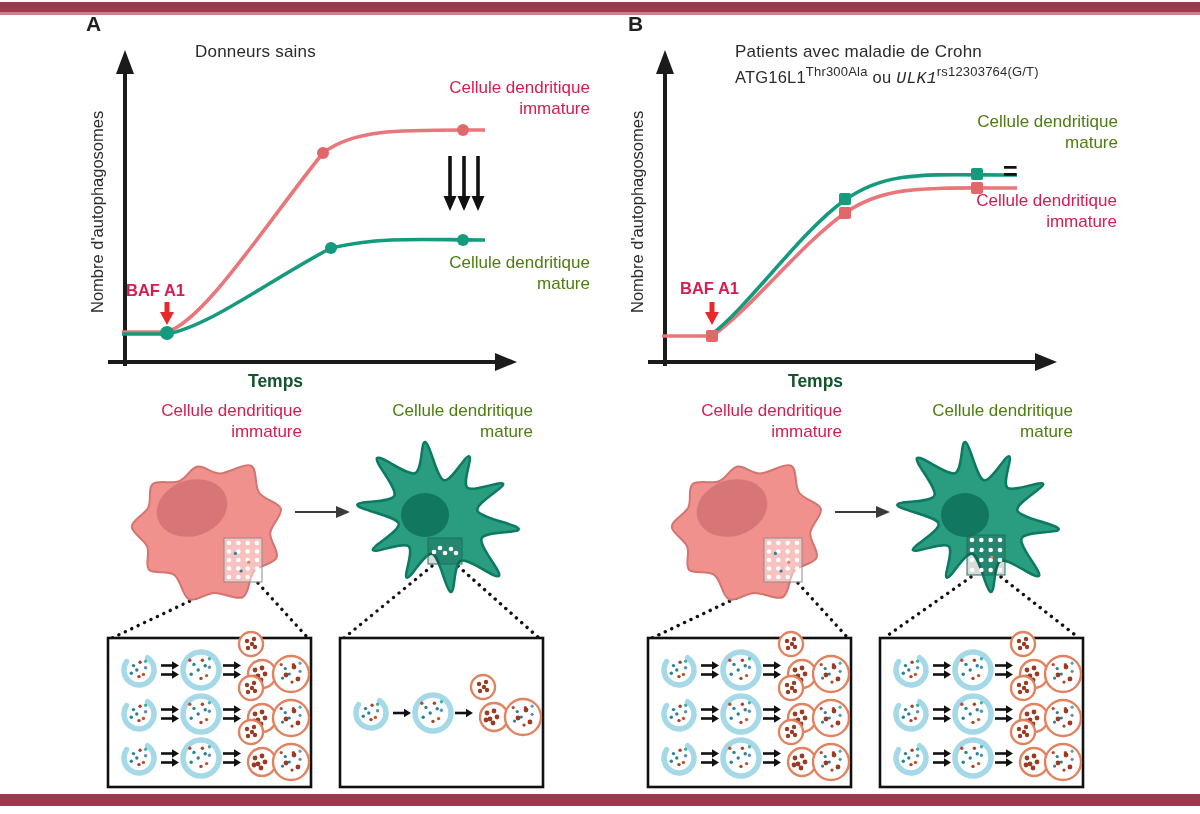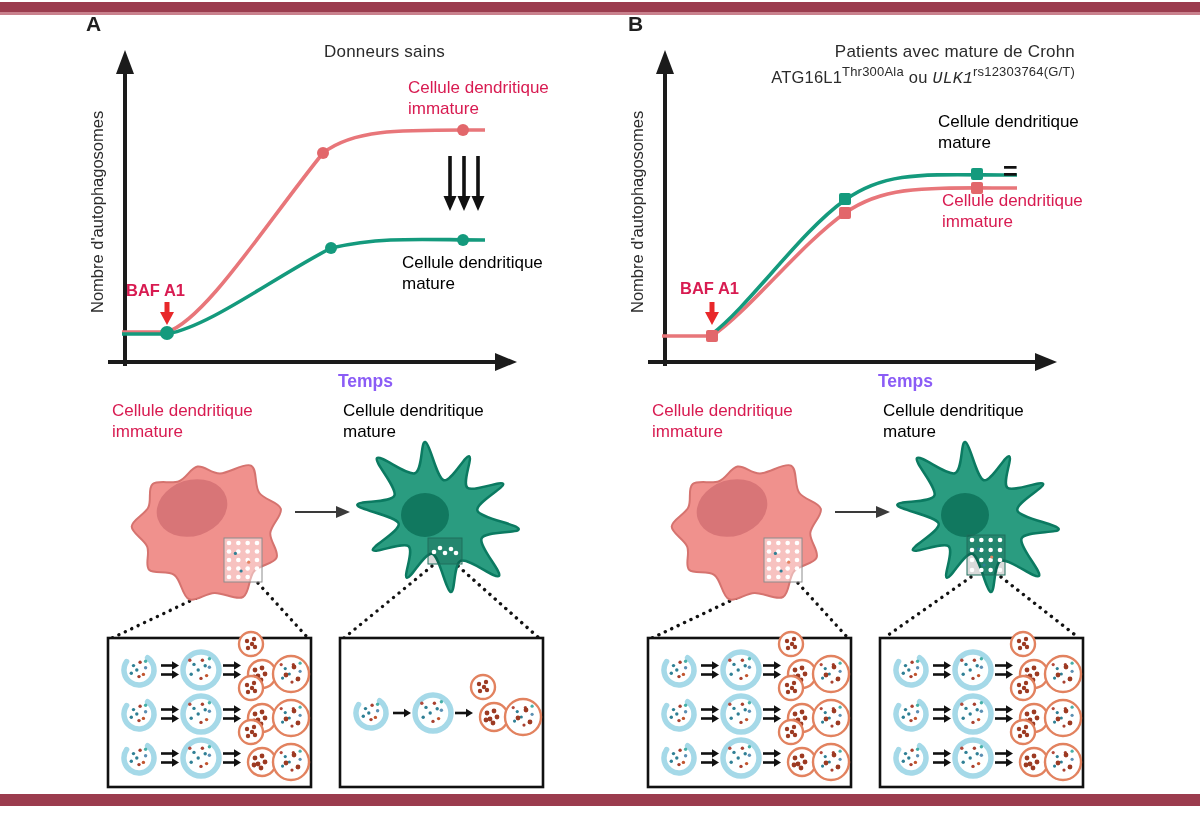--- a/index.html
+++ b/index.html
@@ -2,31 +2,31 @@
 <html><head>
 <meta charset="utf-8">
 <style>
   html,body{margin:0;padding:0;background:#ffffff;}
   body{font-family:"Liberation Sans","DejaVu Sans",sans-serif;}
   .page{position:relative;width:1200px;height:814px;background:#fff;overflow:hidden;}
   .bar{position:absolute;left:0;width:100%;}
   .bar.top{top:2px;height:10px;background:#9b3c4e;border-bottom:3px solid #c9818d;}
   .bar.bottom{top:794px;height:12px;background:#9b3c4e;}
   .panel-label{position:absolute;font-size:21px;font-weight:bold;color:#1f1f1f;z-index:3;}
-  .title{position:absolute;text-align:right;font-size:17px;color:#2b2b2b;z-index:3;letter-spacing:.2px;}
+  .title{position:absolute;text-align:left;font-size:17px;color:#2b2b2b;z-index:3;letter-spacing:.2px;}
   .gene{font-size:16.5px;}
   .gene sup{font-size:13px;}
   .gene .mid{margin:9px 5px;}
   .it{font-style:italic;font-family:Liberation Mono, monospace;}
-  .lbl{position:absolute;text-align:left;font-size:17px;line-height:1.22;z-index:3;}
+  .lbl{position:absolute;text-align:right;font-size:17px;line-height:1.22;z-index:3;}
   .red{color:#d81b51;}
-  .teal{color:#000000;}
+  .teal{color:#4d7c0f;}
   .ylab{position:absolute;writing-mode:vertical-rl;transform:rotate(180deg);text-align:center;
         font-size:16.5px;color:#2b2b2b;width:26px;z-index:3;}
-  .xlab{position:absolute;text-align:right;font-weight:bold;font-size:17.5px;color:#8b5cf6;z-index:3;}
+  .xlab{position:absolute;text-align:left;font-weight:bold;font-size:17.5px;color:#14532d;z-index:3;}
   .baf{position:absolute;font-size:16.5px;font-weight:700;color:#d81b51;z-index:3;}
   .eq{position:absolute;font-size:25px;font-weight:bold;color:#111;z-index:3;}
   svg{display:block;}
   .graph-svg{position:absolute;z-index:1;}
   #cells-layer{position:absolute;left:0;top:395px;z-index:1;}
 </style>
 </head>
 <body>
 
 <div class="page">
@@ -36,21 +36,21 @@
 
   <div class="panel-label" style="left:86px;top:12px">A</div>
   <div class="title" style="left:195px;top:42px;width:250px">Donneurs sains</div>
   <div class="ylab" style="left:88px;top:62px;height:300px">Nombre d'autophagosomes</div>
   <div class="lbl red" style="left:408px;top:78px;width:182px">Cellule dendritique immature</div>
   <div class="lbl teal" style="left:402px;top:253px;width:188px">Cellule dendritique mature</div>
   <div class="baf" style="left:126px;top:281px">BAF A1</div>
   <div class="xlab" style="left:248px;top:371px;width:145px">Temps</div>
 
   <div class="panel-label" style="left:628px;top:12px">B</div>
-  <div class="title" style="left:735px;top:42px;width:340px">Patients avec mature de Crohn</div>
+  <div class="title" style="left:735px;top:42px;width:340px">Patients avec maladie de Crohn</div>
   <div class="title gene" style="left:735px;top:64px;width:340px">
     <span>ATG16L1</span><sup>Thr300Ala</sup><span class="mid">ou</span><span class="it">ULK1</span><sup>rs12303764(G/T)</sup>
   </div>
   <div class="ylab" style="left:628px;top:62px;height:300px">Nombre d'autophagosomes</div>
   <div class="lbl teal" style="left:938px;top:112px;width:180px">Cellule dendritique mature</div>
   <div class="eq" style="left:1003px;top:157px">=</div>
   <div class="lbl red" style="left:942px;top:191px;width:175px">Cellule dendritique immature</div>
   <div class="baf" style="left:680px;top:279px">BAF A1</div>
   <div class="xlab" style="left:788px;top:371px;width:145px">Temps</div>
 

